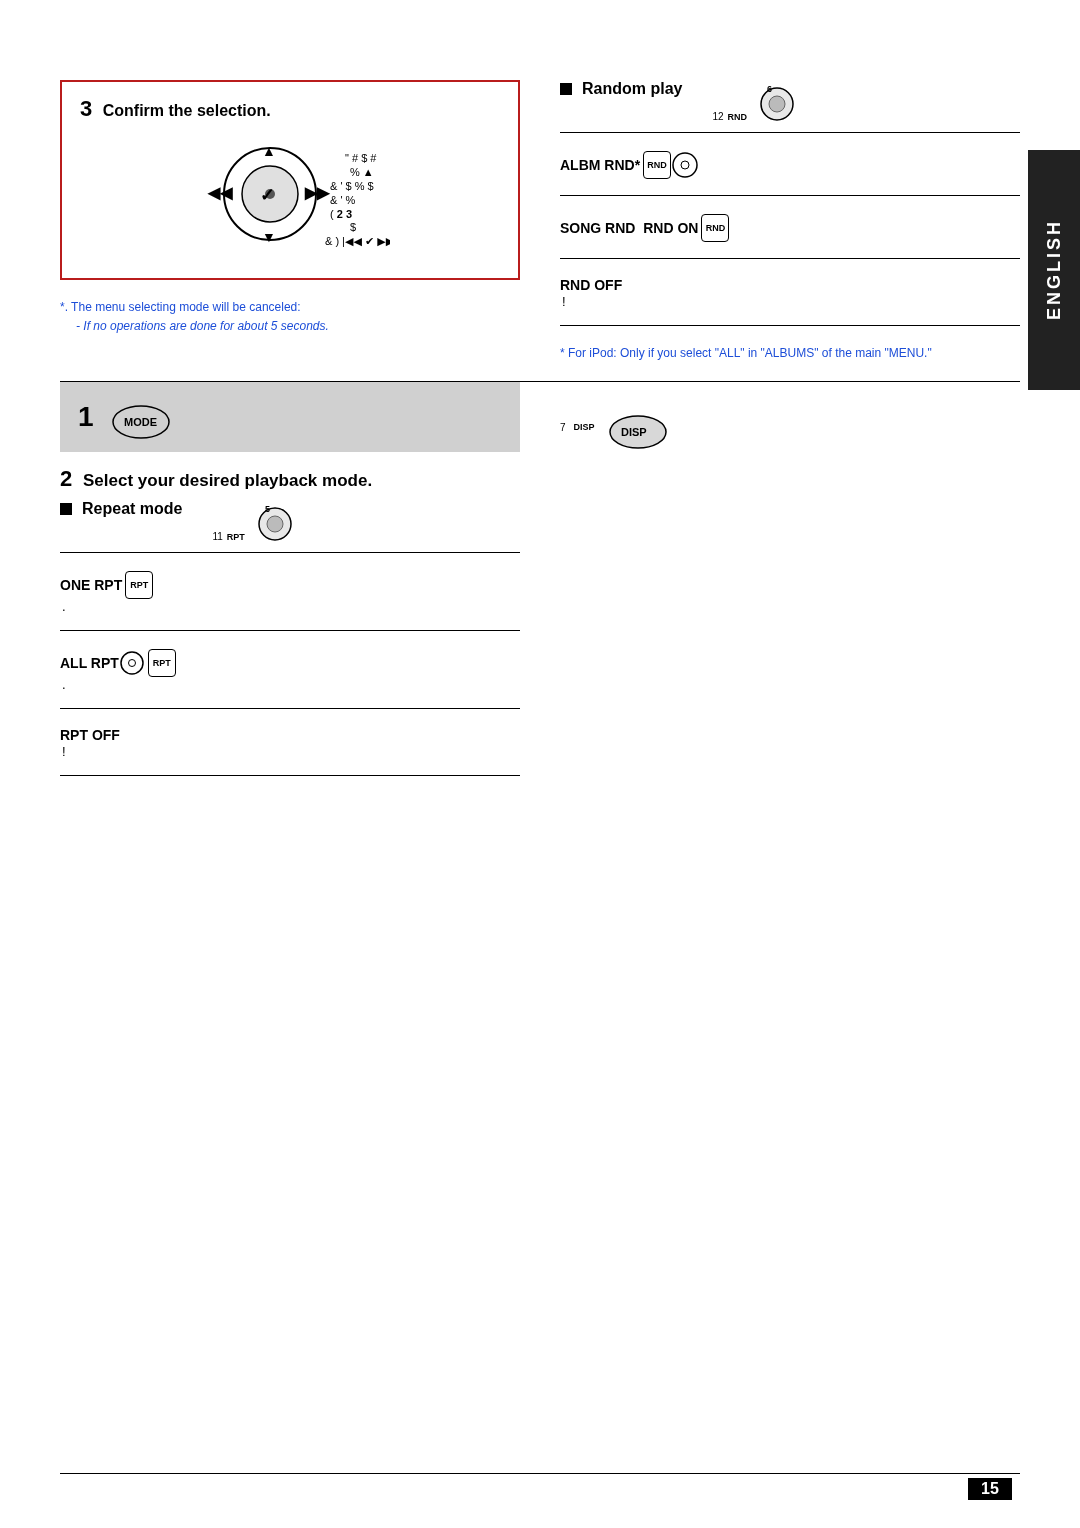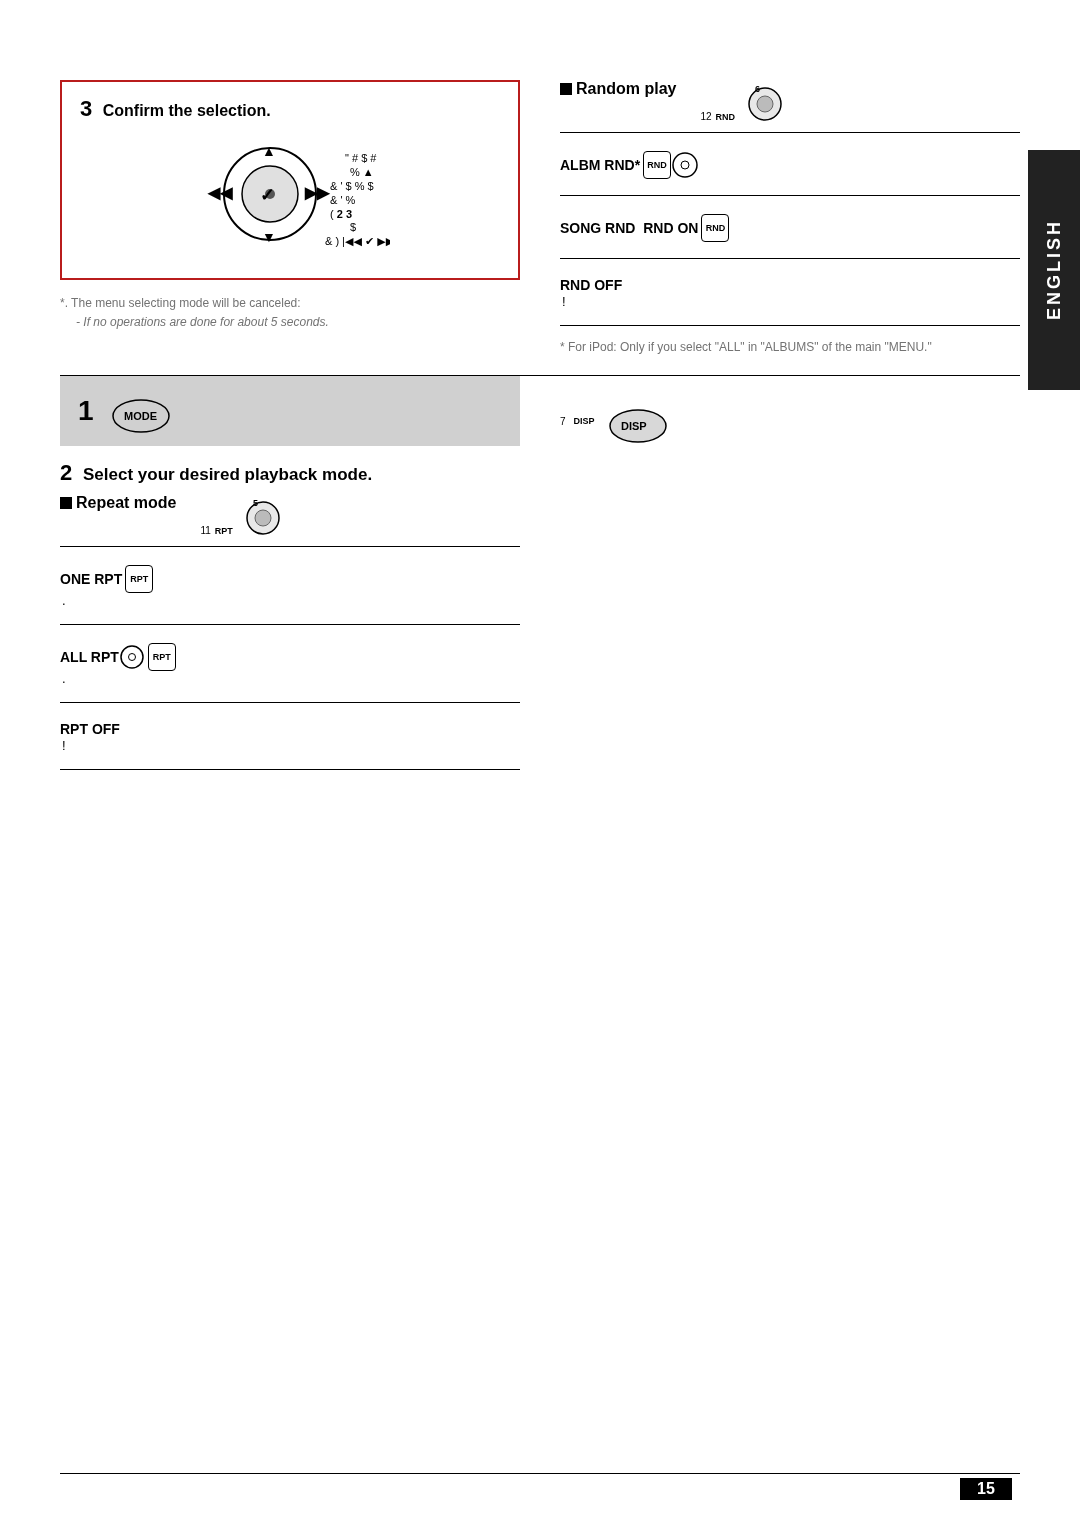--- a/index.html
+++ b/index.html
@@ -68,22 +68,22 @@
     }
     .confirm-title {
       font-size: 16px;
       font-weight: bold;
       margin-bottom: 12px;
     }
 
     
     .footnote {
       font-size: 12px;
-      color: #737373;
-      margin-top: 12px;
+      color: #1d4ed8;
+      margin-top: 18px;
       line-height: 1.6;
     }
 
     
     .divider {
       border: none;
       border-top: 1px solid #000;
       margin: 10px 0;
     }
 
@@ -105,21 +105,21 @@
     .playback-label {
       font-size: 17px;
       font-weight: bold;
       margin: 14px 0 8px 0;
     }
 
     
     .bullet-section {
       display: flex;
       align-items: flex-start;
-      gap: 4px;
+      gap: 10px;
       margin-bottom: 8px;
     }
     .black-square {
       width: 12px;
       height: 12px;
       background: #000;
       flex-shrink: 0;
       margin-top: 3px;
     }
     .bullet-text {
@@ -158,21 +158,21 @@
     }
 
     
     .page-number {
       position: absolute;
       bottom: 28px;
       right: 68px;
       font-size: 16px;
       background: #000;
       color: #fff;
-      width: 52px;
+      width: 44px;
       height: 22px;
       display: flex;
       align-items: center;
       justify-content: center;
       font-weight: bold;
     }
 
     
     .bottom-line {
       position: absolute;

